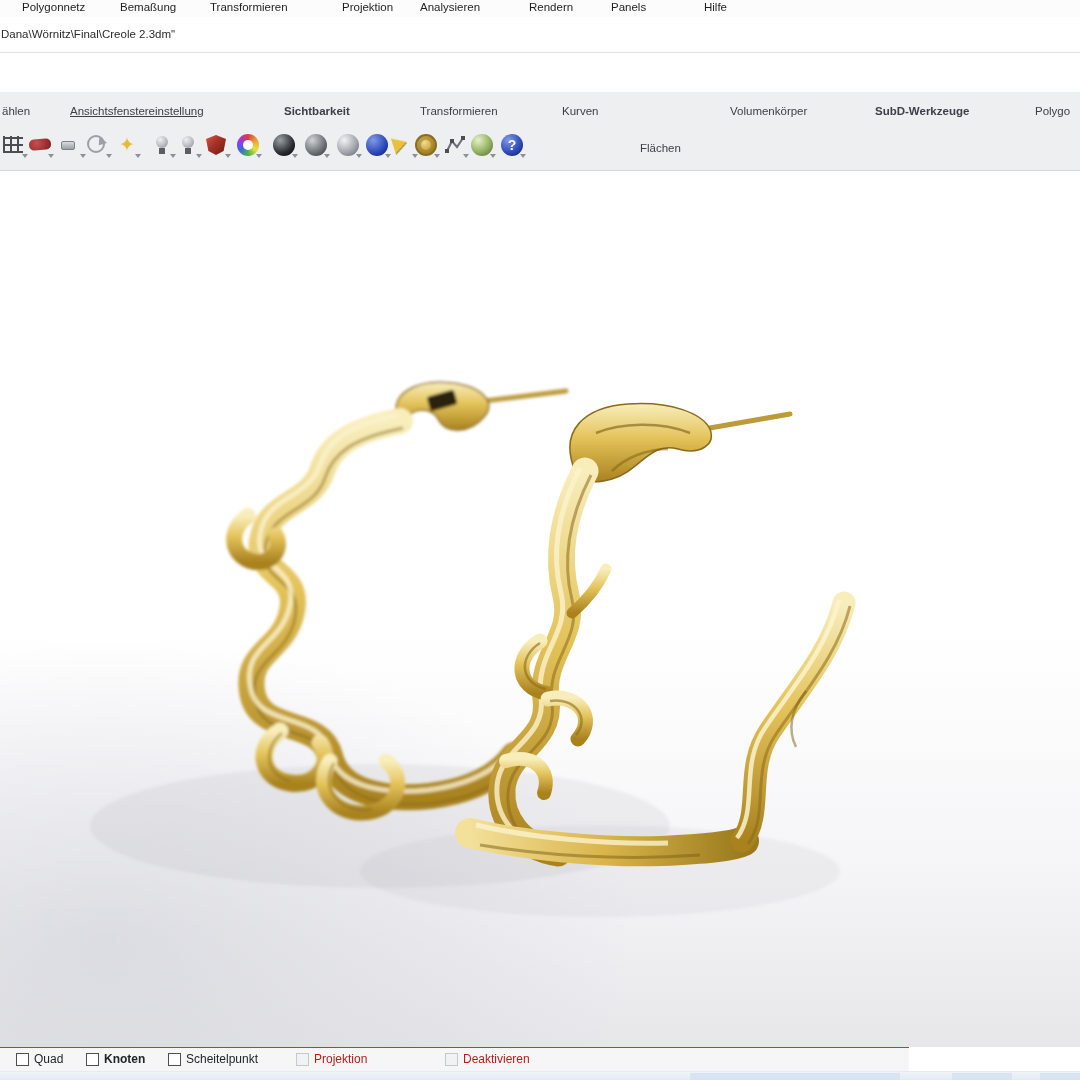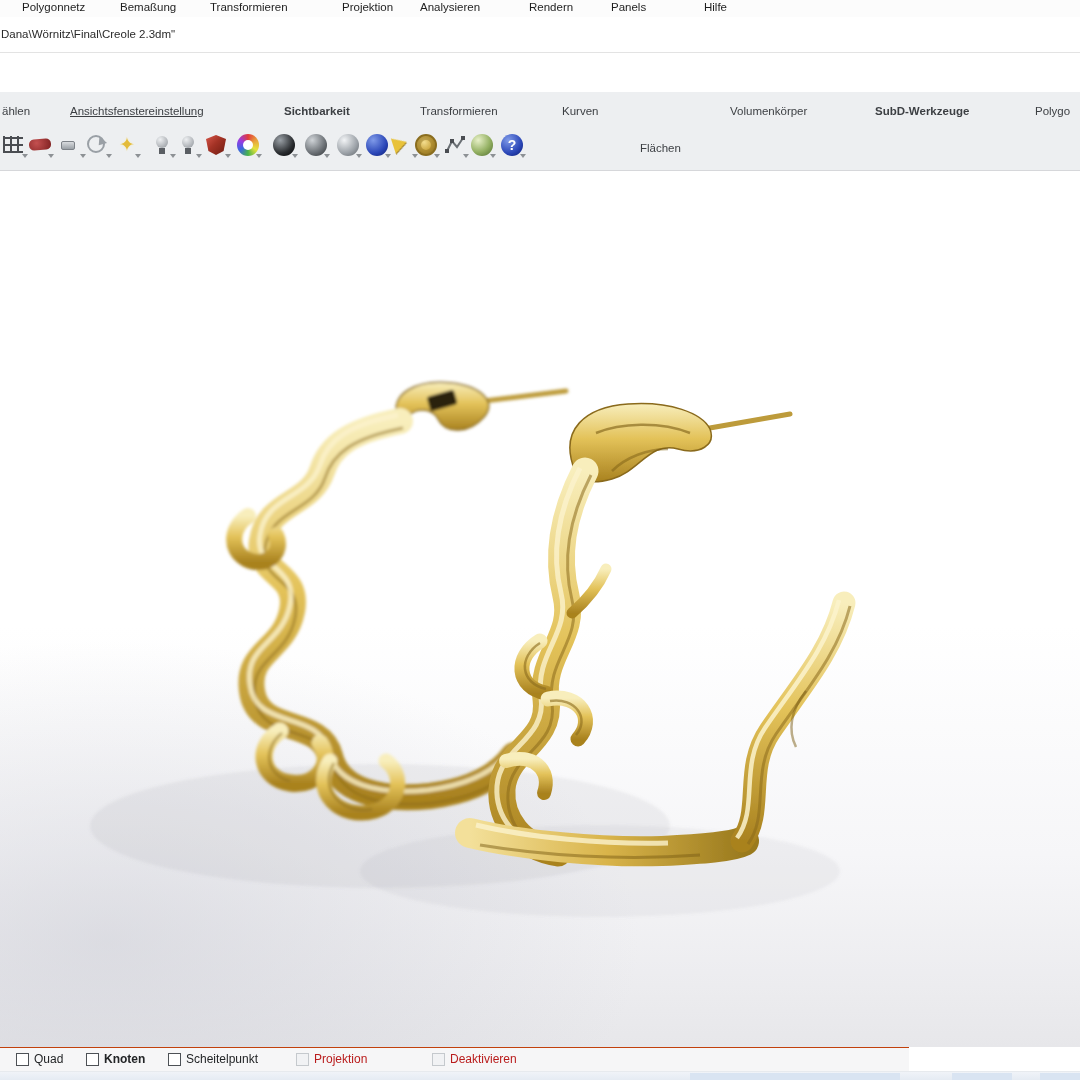--- a/index.html
+++ b/index.html
@@ -88,21 +88,21 @@
 
   
   .snapbar { position:absolute; left:0; top:1047px; width:909px; height:24px;
              background:#f6f6f7; border-top:1px solid #c2410c; }
   .snap { position:absolute; top:4px; display:flex; align-items:center; gap:5px;
           font-size:12px; cursor:default; }
   .cb { width:13px; height:13px; background:#fff; border:1px solid #4d5156; display:inline-block; }
   .snap.dis .cb { border:1px solid #c5c9cd; background:#f1f2f4; }
   .snap .lbl { color:#232527; }
   .snap.dis .lbl { color:#b91c1c; }
-  .p0{left:16px;} .p1{left:86px;font-weight:bold;} .p2{left:168px;} .p3{left:296px;} .p4{left:385px;padding-left:47px;}
+  .p0{left:16px;} .p1{left:86px;font-weight:bold;} .p2{left:168px;} .p3{left:296px;} .p4{left:398px;padding-left:47px;}
 
   
   .statusstrip { position:absolute; left:0; top:1071px; width:1080px; height:9px;
                  background:linear-gradient(180deg,#f0f3f8,#e5ebf3); border-top:1px solid #e7eaee; }
   .statusstrip .seg { position:absolute; top:1px; height:8px; background:#d9e4f2; }
   .seg1{left:690px; width:210px;} .seg2{left:952px; width:60px;} .seg3{left:1040px; width:40px; background:#cfdded;}
 </style>
 </head>
 <body>
 

